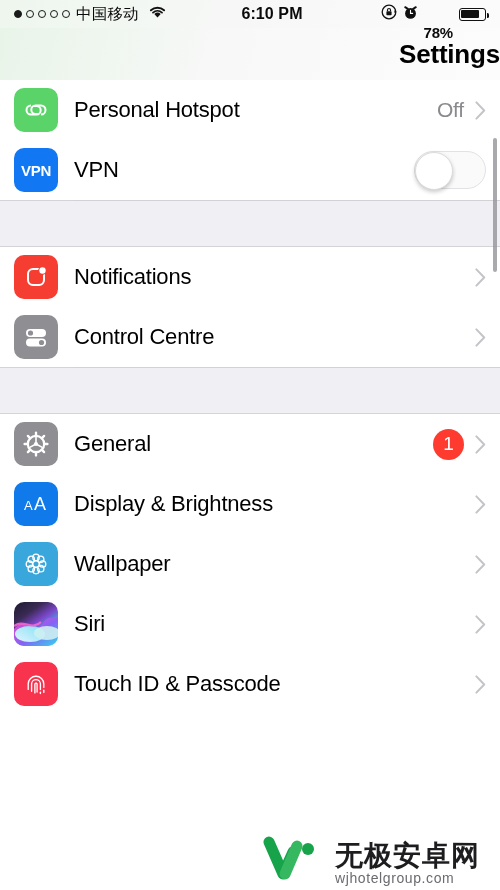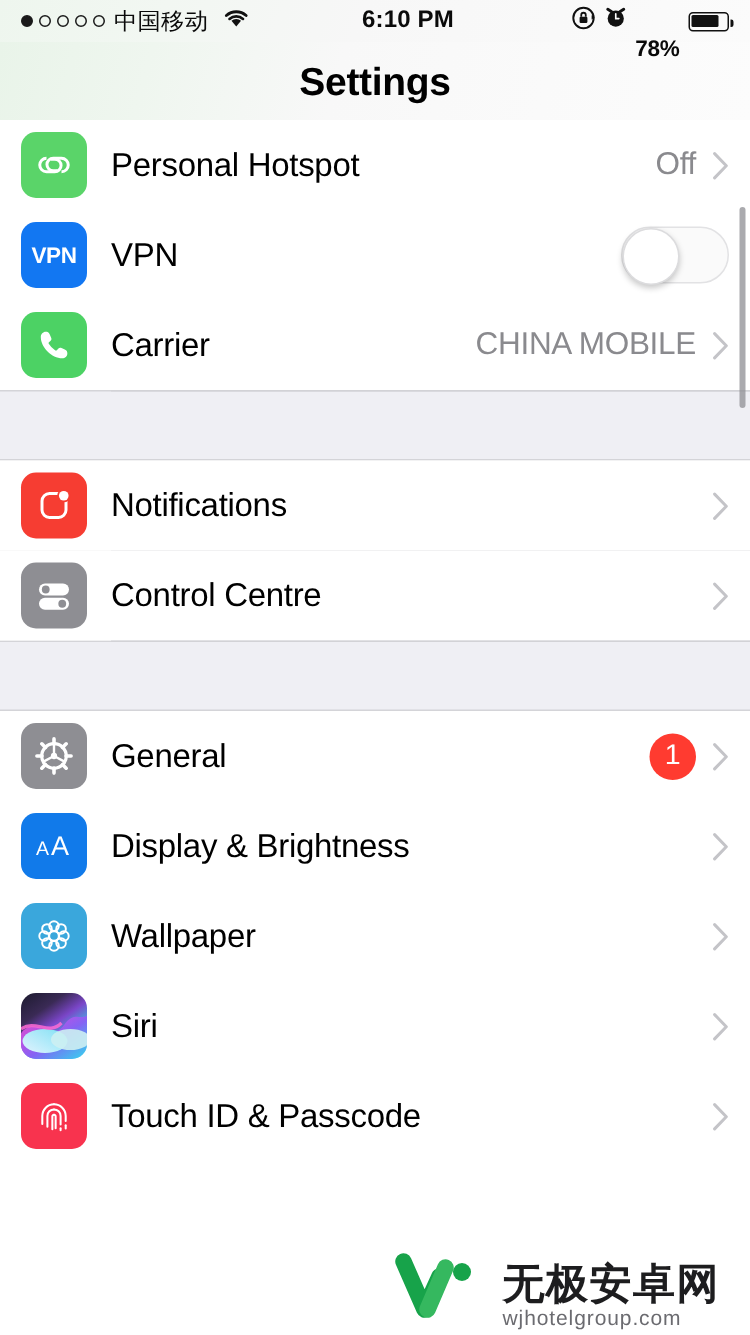--- a/index.html
+++ b/index.html
@@ -47,28 +47,28 @@
     content:""; position:absolute; right:-4px; top:4px;
     width:2.5px; height:5px; background:#111; border-radius:0 1.5px 1.5px 0;
   }
   .batt-fill { height:100%; background:#111; border-radius:1px; }
 
   
   .navbar {
     position:relative;
     height:52px;
     background:linear-gradient(105deg,#e9f4e9 0%,#eff6ef 20%,#f8f8f8 45%,#fcfcfc 100%);
-    display:flex; align-items:center; justify-content:center;
+    display:flex; align-items:center; justify-content:flex-end;
     z-index:4;
   }
   .nav-title { font-size:26px; font-weight:bold; color:#000; letter-spacing:-.2px; }
 
   
   .list { position:relative; }
-  .group { background:#e5e5e5; }
+  .group { background:#14b8a6; }
   .gap { height:47px; background:#efeff4;
          border-top:.5px solid #d4d4d8; border-bottom:.5px solid #d4d4d8; }
 
   .row {
     position:relative;
     display:flex; align-items:center;
     height:60px;
     padding-left:14px; padding-right:14px;
     background:#fff;
   }
@@ -208,37 +208,20 @@
       <span class="sep"></span>
     </div>
         <div class="row">
       <div class="icon" style="background:#1277f2">
         <span style="color:#fff;font-size:15px;font-weight:bold;letter-spacing:-.3px;font-family:'Liberation Sans',sans-serif;">VPN</span>
           </div>
       <span class="label">VPN</span>
       <span class="right">
             <span class="toggle">
               <span class="knob"></span>
-            </span>
-          </span>
-      <span class="sep"></span>
-    </div>
-        <div class="row last">
-      <div class="icon" style="background:#4cd264">
-        <svg width="26" height="26" viewBox="0 0 26 26">
-          <path d="M7.5 4.2 c1.2 0 2 .4 2.6 1.7 l1 2.2 c.4 .9 .2 1.6 -.5 2.2 l-1 .9 c-.3 .3 -.3 .6 -.1 1 a13 13 0 0 0 4.4 4.4 c.4 .2 .7 .2 1 -.1 l.9 -1 c.6 -.7 1.3 -.9 2.2 -.5 l2.2 1 c1.3 .6 1.7 1.4 1.7 2.6 0 1.8 -1.6 3.2 -3.4 3.2 C11.5 21.8 4.2 14.5 4.2 7.6 4.2 5.8 5.7 4.2 7.5 4.2 z" fill="#fff"></path>
-        </svg>
-          </div>
-      <span class="label">Carrier</span>
-      <span class="right">
-            <span class="value">CHINA MOBILE</span>
-            <span class="chev">
-    <svg width="11" height="19" viewBox="0 0 11 19">
-                <path d="M1.4 1.4 L9.2 9.5 L1.4 17.6" fill="none" stroke="#c4c4c8" stroke-width="2" stroke-linecap="round" stroke-linejoin="round"></path>
-              </svg>
             </span>
           </span>
       <span class="sep"></span>
     </div>
       </div>
       <div class="gap"></div>
       <div class="group">
         <div class="row">
       <div class="icon" style="background:#f63d32">
         <svg width="28" height="28" viewBox="0 0 28 28">

